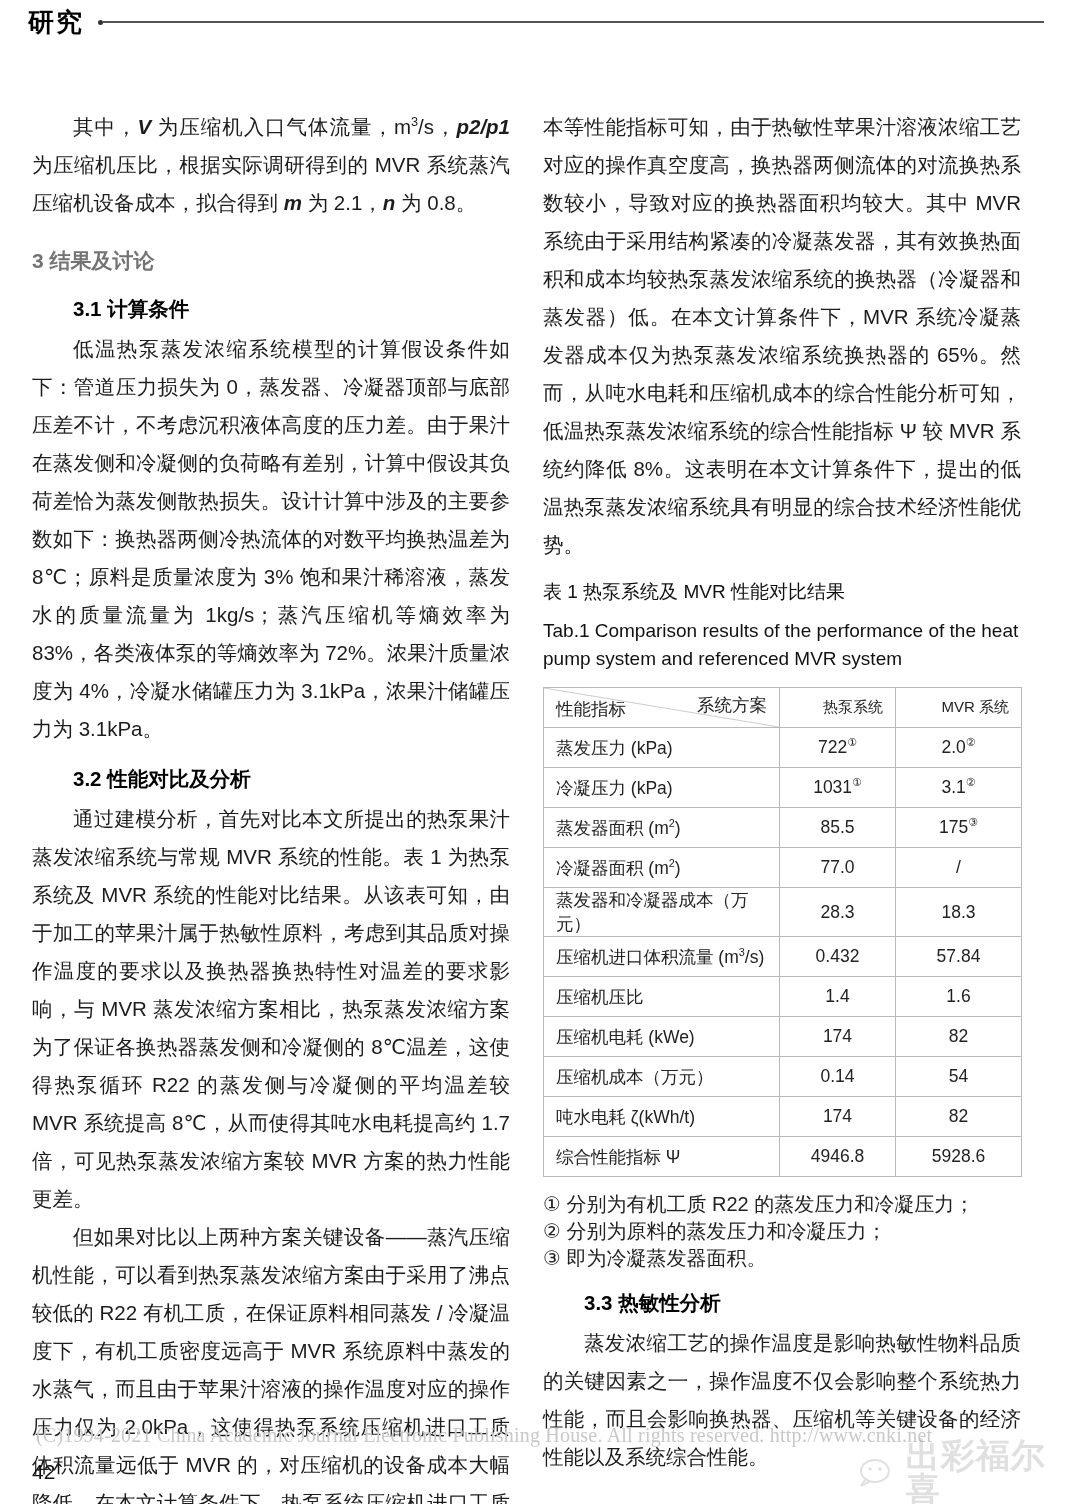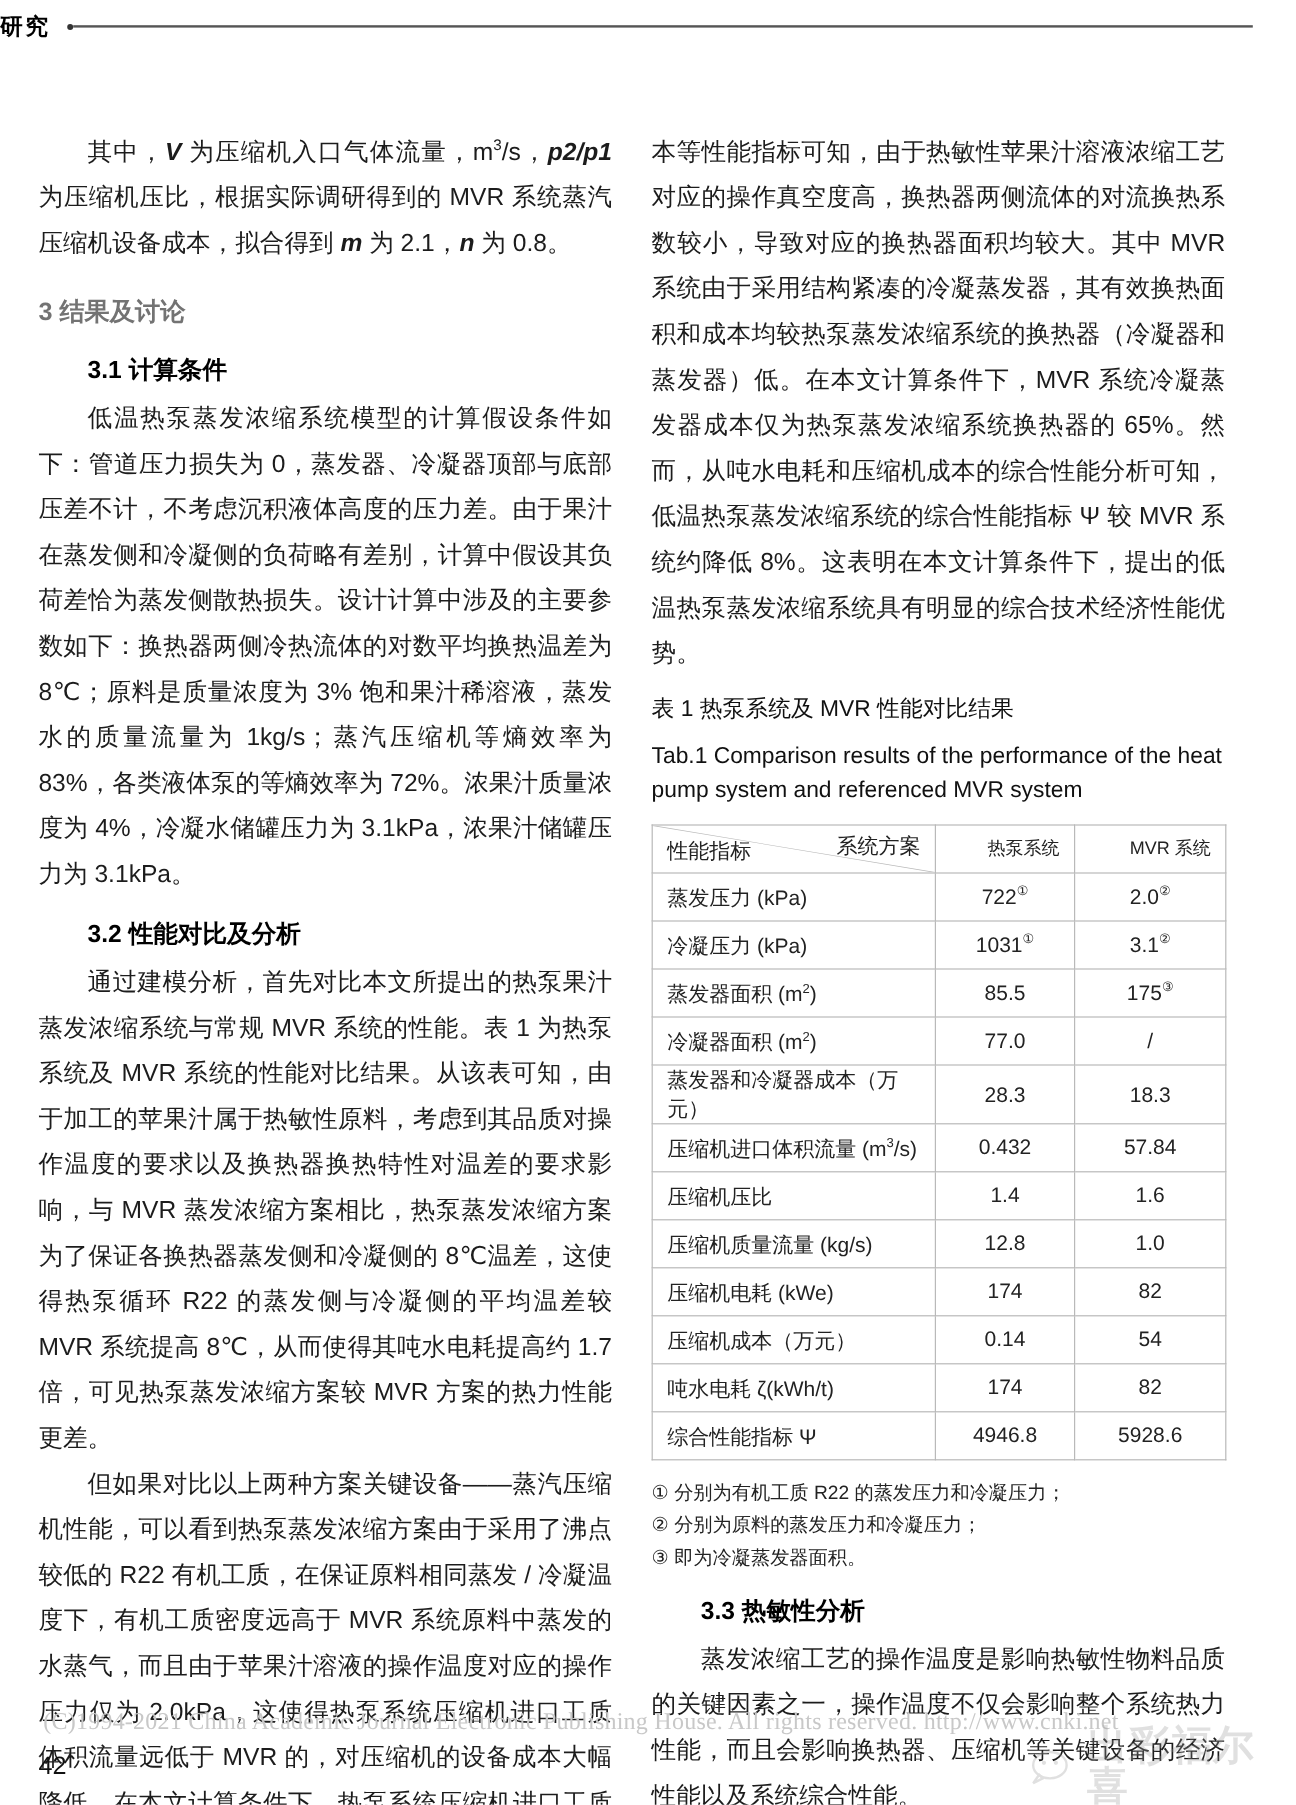--- a/index.html
+++ b/index.html
@@ -19,24 +19,25 @@
   
   .page-header {
     position: absolute;
     left: 0; top: 0;
     width: 1080px;
     height: 44px;
     display: flex;
     align-items: center;
   }
   .header-label {
-    font-size: 19px;
+    font-size: 26px;
     font-weight: 700;
     letter-spacing: 2px;
     color: #000;
+    margin-left: 28px;
     line-height: 1;
   }
   .header-dot {
     width: 5px; height: 5px;
     background: #333;
     border-radius: 50%;
     margin-left: 14px;
     flex: 0 0 auto;
   }
   .header-rule {
@@ -152,21 +153,21 @@
     text-align: right;
     height: 78px;
     font-size: 15px;
   }
 
   
   .footnotes {
     margin-top: 14px;
   }
   .footnotes div {
-    font-size: 16px;
+    font-size: 20px;
     line-height: 27px;
     color: #222;
   }
 
   
   .copyright {
     position: absolute;
     left: 36px;
     top: 1424px;
     width: 1010px;
@@ -290,25 +291,20 @@
           <td class="val"><span>0.432</span><sup></sup></td>
           <td class="val"><span>57.84</span><sup></sup></td>
         </tr>
 
         <tr>
           <td class="metric">压缩机压比</td>
           <td class="val"><span>1.4</span><sup></sup></td>
           <td class="val"><span>1.6</span><sup></sup></td>
         </tr>
 
-        <tr>
-          <td class="metric">压缩机质量流量 (kg/s)</td>
-          <td class="val"><span>12.8</span><sup></sup></td>
-          <td class="val"><span>1.0</span><sup></sup></td>
-        </tr>
 
         <tr>
           <td class="metric">压缩机电耗 (kWe)</td>
           <td class="val"><span>174</span><sup></sup></td>
           <td class="val"><span>82</span><sup></sup></td>
         </tr>
 
         <tr>
           <td class="metric">压缩机成本（万元）</td>
           <td class="val"><span>0.14</span><sup></sup></td>

